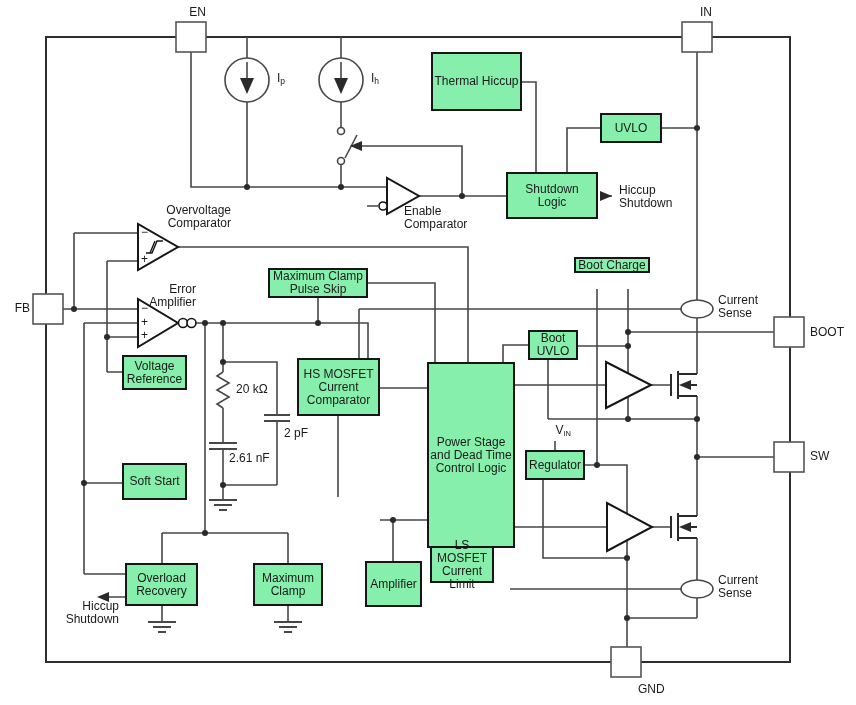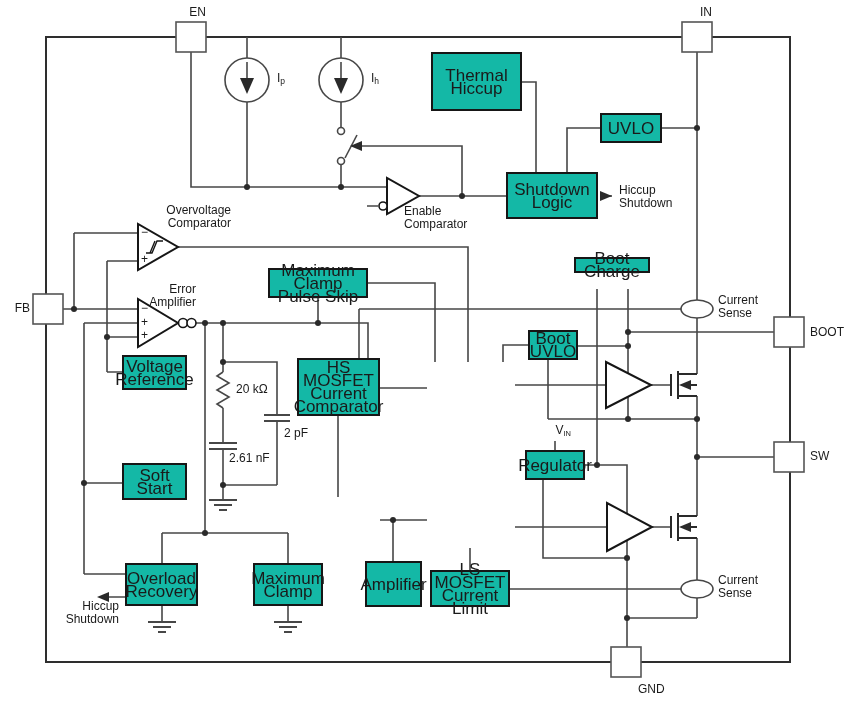--- a/index.html
+++ b/index.html
@@ -1,22 +1,22 @@
 <!DOCTYPE html>
 <html><head>
 <meta charset="utf-8">
 <style>
   html,body{margin:0;padding:0;background:#fff}
   body{width:856px;height:705px;position:relative;overflow:hidden;
        font-family:"Liberation Sans","DejaVu Sans",sans-serif;color:#1a1a1a}
   #stage{position:absolute;left:0;top:0;width:856px;height:705px}
   svg{position:absolute;left:0;top:0}
-  .block{position:absolute;box-sizing:border-box;border:2px solid #161616;background:#14b8a6;
+  .block{position:absolute;box-sizing:border-box;border:2px solid #161616;background:#86efac;
          display:flex;align-items:center;justify-content:center;text-align:center;
-         font-size:17px;line-height:13px;white-space:pre-line}
+         font-size:12px;line-height:13px;white-space:pre-line}
   .lbl{position:absolute;font-size:12px;line-height:13px;white-space:pre-line}
   .ctr{text-align:right}
   .sign{position:absolute;font-size:12px;line-height:12px;width:12px;text-align:left}
   .sub{font-size:8.5px;position:relative;top:2px}
 </style>
 </head>
 <body>
 
 <div id="stage">
 
@@ -165,22 +165,25 @@
 Logic</div>
 <div class="block" style="left:574px;top:257px;width:76px;height:16px">Boot Charge</div>
 <div class="block" style="left:528px;top:330px;width:50px;height:30px">Boot
 UVLO</div>
 <div class="block" style="left:525px;top:450px;width:60px;height:30px">Regulator</div>
 <div class="block" style="left:268px;top:268px;width:100px;height:30px">Maximum Clamp
 Pulse Skip</div>
 <div class="block" style="left:297px;top:358px;width:83px;height:58px">HS MOSFET
 Current
 Comparator</div>
+<div class="block" style="left:427px;top:362px;width:88px;height:186px">Power Stage
+and Dead Time
+Control Logic</div>
 <div class="block" style="left:365px;top:561px;width:57px;height:46px">Amplifier</div>
-<div class="block" style="left:430px;top:570px;width:80px;height:37px">LS MOSFET
+<div class="block" style="left:430px;top:546px;width:64px;height:37px">LS MOSFET
 Current Limit</div>
 <div class="block" style="left:122px;top:355px;width:65px;height:35px">Voltage
 Reference</div>
 <div class="block" style="left:122px;top:463px;width:65px;height:37px">Soft Start</div>
 <div class="block" style="left:125px;top:563px;width:73px;height:43px">Overload
 Recovery</div>
 <div class="block" style="left:253px;top:563px;width:70px;height:43px">Maximum
 Clamp</div>
 
 <div class="lbl ctr" style="left:176px;top:6px;width:30px">EN</div>

